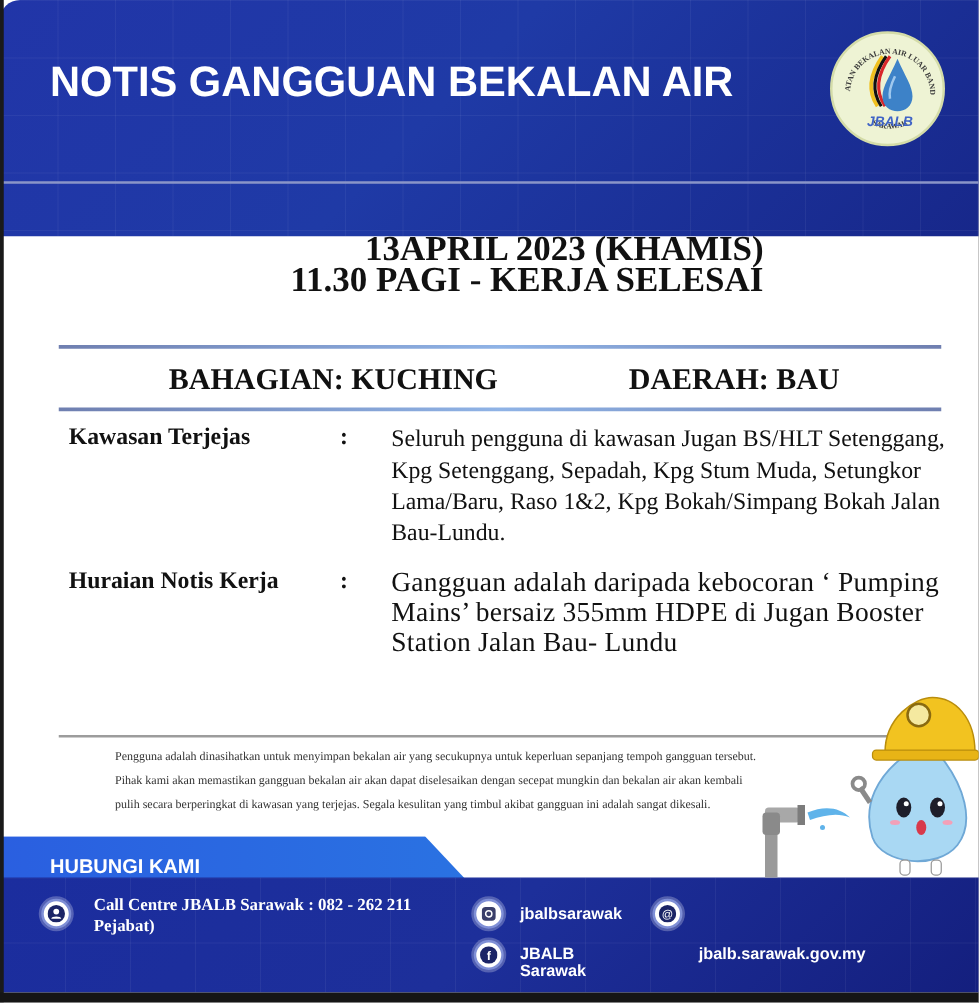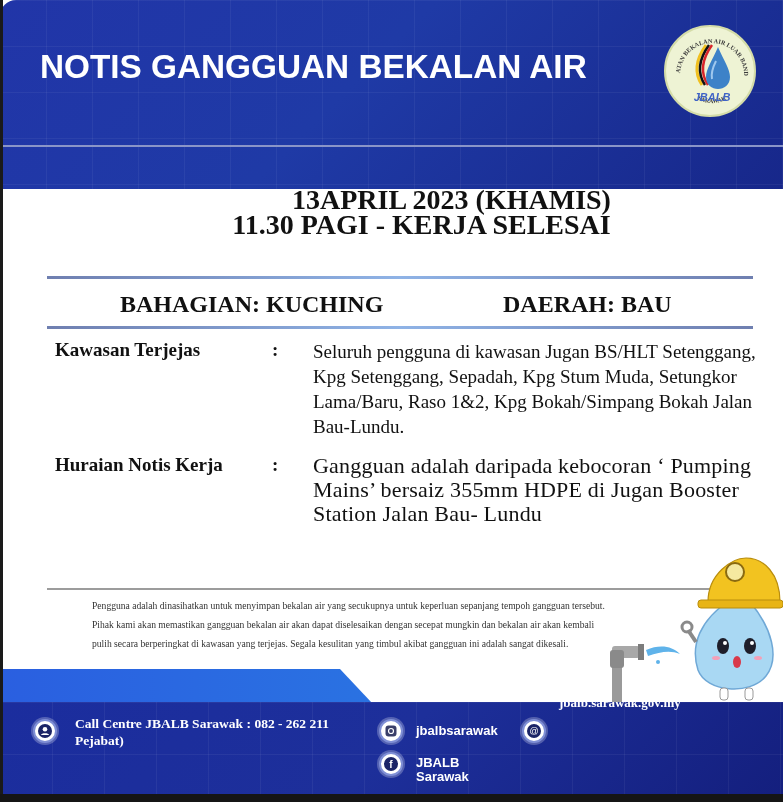--- a/index.html
+++ b/index.html
@@ -48,21 +48,21 @@
   .date-2 { top: 209px; padding-left: 60px; }
 
   .rule {
     position: absolute; left: 47px; width: 706px; height: 3px;
     background: linear-gradient(90deg, #6f7fb0 0%, #8fb3e6 50%, #6f7fb0 100%);
   }
   .rule-1 { top: 276px; }
   .rule-2 { top: 326px; }
 
   .region-row { position: absolute; top: 291px; font-family: "Liberation Serif", serif; font-weight: bold; font-size: 24px; color: #111; }
-  .bahagian { left: 120px; }
+  .bahagian { left: 135px; }
   .daerah { left: 503px; }
 
   .info-label { position: absolute; left: 55px; font-family: "Liberation Serif", serif; font-weight: bold; font-size: 19px; color: #111; }
   .info-colon { position: absolute; left: 272px; font-family: "Liberation Serif", serif; font-weight: bold; font-size: 19px; color: #111; }
   .info-value { position: absolute; left: 313px; width: 460px; font-family: "Liberation Serif", serif; font-size: 19px; line-height: 25px; color: #111; }
   .kawasan { top: 339px; }
   .huraian { top: 454px; }
   .huraian-val { font-size: 22px; line-height: 24px; letter-spacing: 0.2px; }
 
   .note-rule { position: absolute; left: 47px; top: 588px; width: 706px; height: 2px; background: #9c9c9c; }
@@ -80,21 +80,21 @@
     background: linear-gradient(135deg, #1b2d9e 0%, #1d2f9a 50%, #141f7e 100%);
     overflow: hidden;
   }
   .footer .grid { background-size: 52px 52px; }
   .hubungi-tab {
     position: absolute; left: 0; top: 669px; width: 372px; height: 34px;
     background: linear-gradient(90deg, #2a5fe0 0%, #2a72e2 100%);
     clip-path: polygon(0 0, 340px 0, 372px 34px, 0 34px);
   }
   .hubungi-text {
-    position: absolute; left: 40px; top: 648px;
+    position: absolute; left: 40px; top: 685px;
     font-family: "Liberation Sans", sans-serif; font-weight: bold; font-size: 16px; color: #fff;
   }
   .circle-icon {
     position: absolute; width: 24px; height: 24px; border-radius: 50%;
     background: #ffffff; border: 2px solid #7f8fd6; box-shadow: 0 0 0 2px rgba(255,255,255,0.25);
     display: flex; align-items: center; justify-content: center;
   }
   .contact-text {
     position: absolute; left: 75px; top: 715px;
     font-family: "Liberation Serif", serif; font-weight: bold; font-size: 13.5px; line-height: 17px; color: #fff;
@@ -212,21 +212,21 @@
       </svg>
   </div>
   <div class="social-text" style="left:416px; top:724px;">jbalbsarawak</div>
 
   <div class="circle-icon" style="left:522px; top:719px;">
     <svg width="14" height="14" viewBox="0 0 14 14">
         <circle cx="7" cy="7" r="7" fill="#1b2466"></circle>
         <text x="7" y="10" text-anchor="middle" font-family="Liberation Sans, sans-serif" font-size="9" fill="#fff">@</text>
       </svg>
   </div>
-  <div class="social-text" style="left:559px; top:696px;font-family:Liberation Serif, serif;">jbalb.sarawak.gov.my</div>
+  <div class="social-text" style="left:559px; top:756px;">jbalb.sarawak.gov.my</div>
 
   <div class="circle-icon" style="left:379px; top:752px;">
     <svg width="14" height="14" viewBox="0 0 14 14">
         <circle cx="7" cy="7" r="7" fill="#1b2466"></circle>
         <text x="7" y="11" text-anchor="middle" font-family="Liberation Sans, sans-serif" font-weight="bold" font-size="10" fill="#fff">f</text>
       </svg>
   </div>
   <div class="social-text" style="left:416px; top:756px;">
     <div>JBALB</div>
     <div>Sarawak</div>

